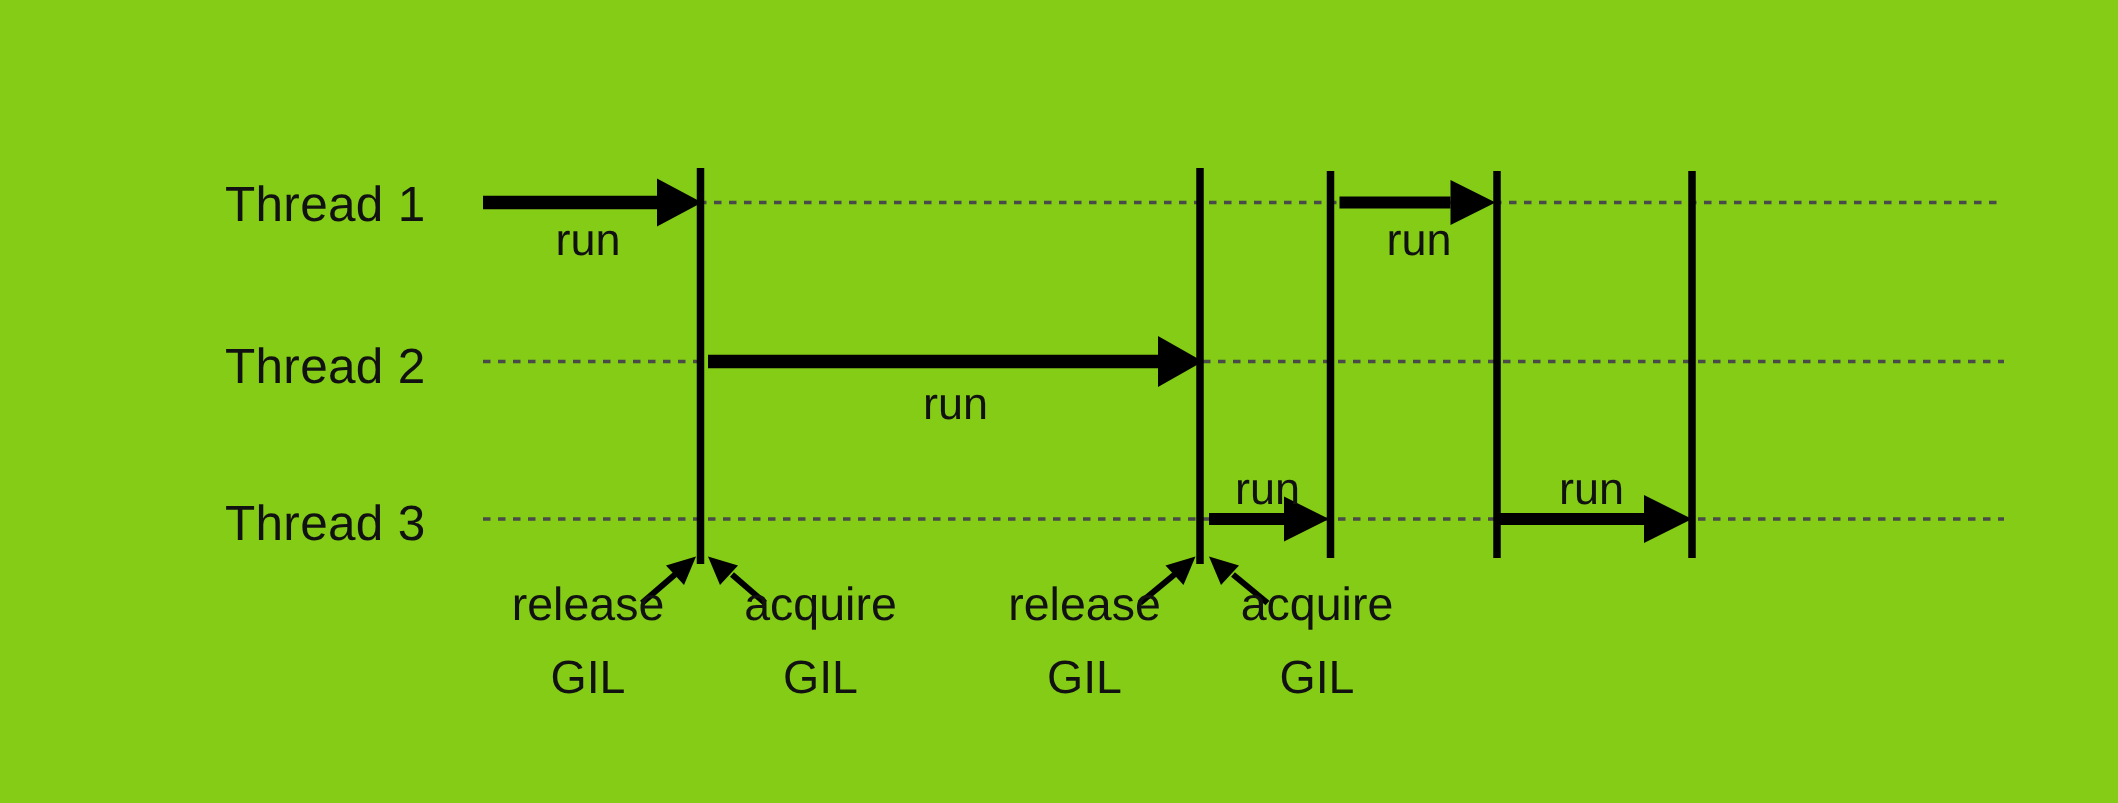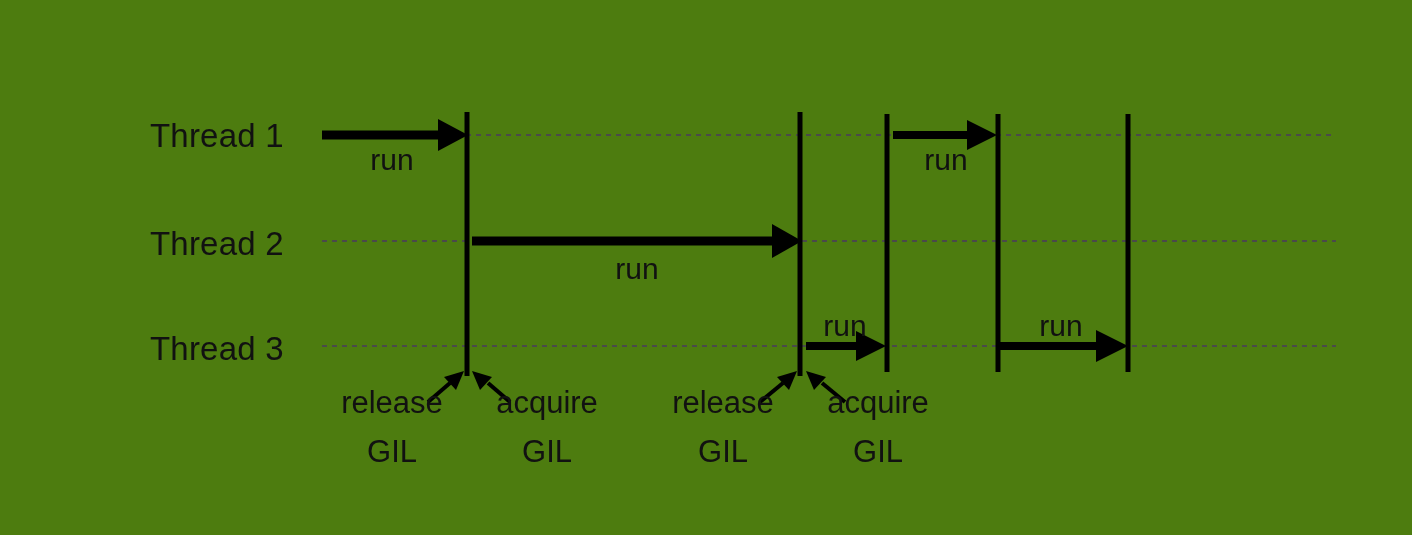--- a/index.html
+++ b/index.html
@@ -10,21 +10,21 @@
   body {
     width: 1412px;
     height: 535px;
     font-family: "Liberation Sans", sans-serif;
     overflow: hidden;
   }
   #diagram-root {
     position: relative;
     width: 1412px;
     height: 535px;
-    background: #4d7c0f;
+    background: #84cc16;
   }
   svg#gil-diagram {
     display: block;
     width: 1412px;
     height: 535px;
   }
   .thread-label {
     font-family: "Liberation Sans", sans-serif;
     font-size: 33px;
     fill: #111111;

